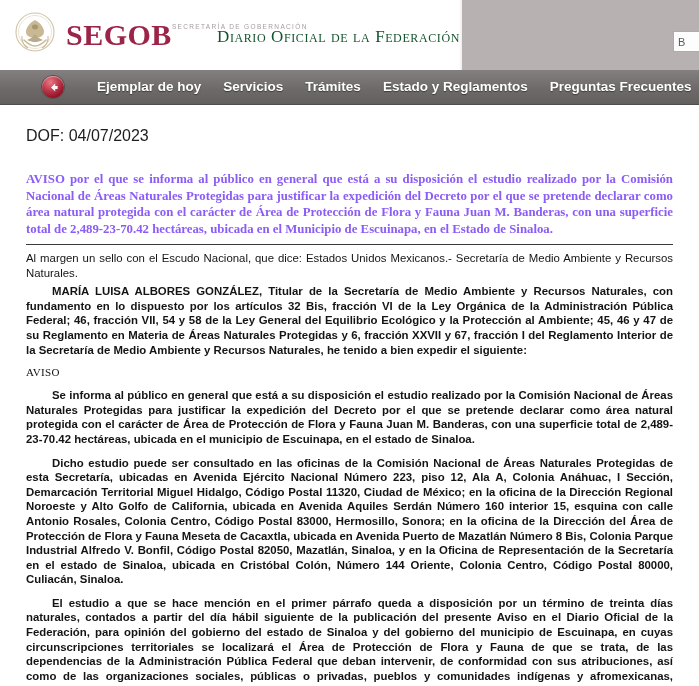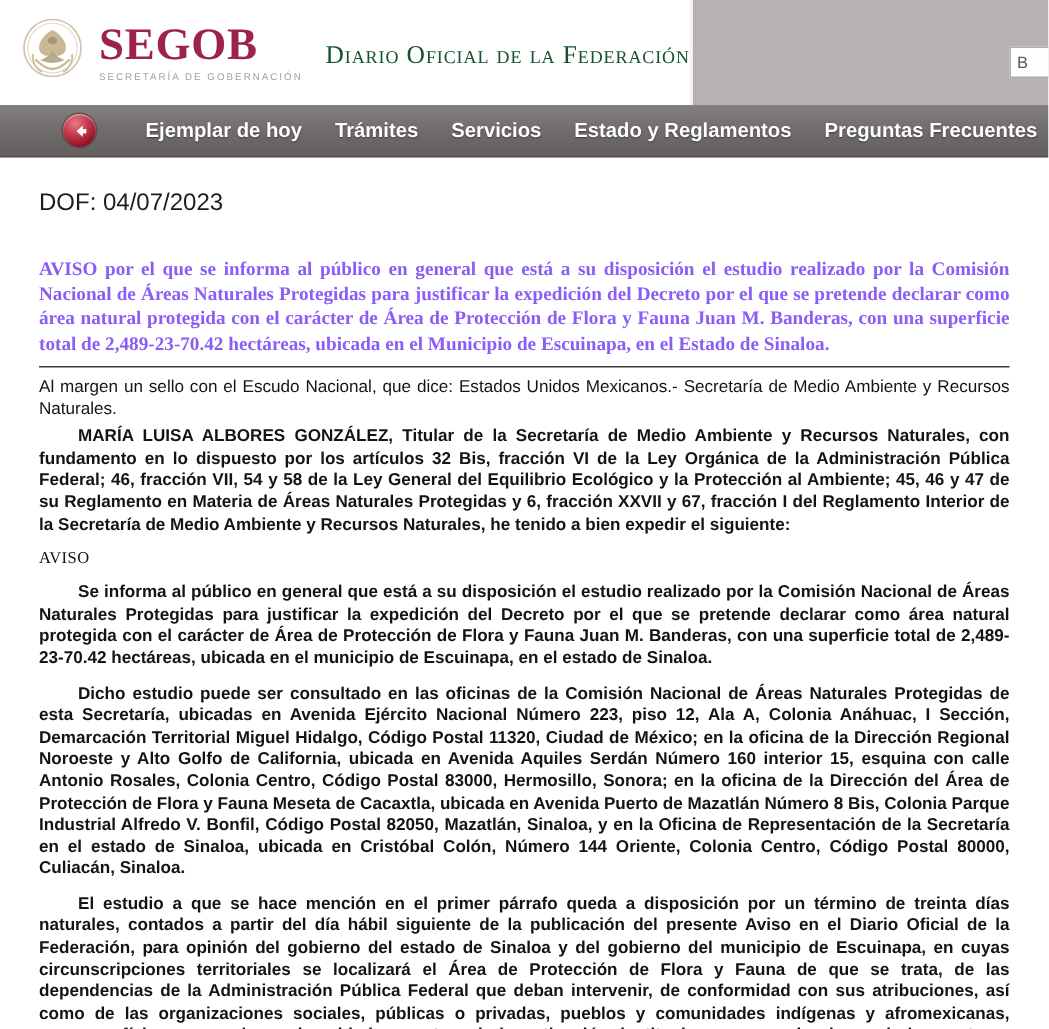--- a/index.html
+++ b/index.html
@@ -51,21 +51,20 @@
     gap: 8px;
   }
   .emblem {
     width: 46px;
     height: 48px;
     flex: none;
     opacity: .92;
   }
   .brand-text {
     display: flex;
-    flex-direction: column;
     justify-content: center;
     padding-top: 2px;
   }
   .brand-title {
     font-family: "Liberation Serif", serif;
     font-weight: bold;
     font-size: 30px;
     line-height: 30px;
     letter-spacing: 0.5px;
     color: #9d2449;
@@ -242,22 +241,22 @@
 </div>
 
 <div class="main-nav">
   <div class="nav-back">
     <svg width="13" height="13" viewBox="0 0 13 13">
       <path d="M8.2 2.6 L4.0 6.5 L8.2 10.4 L8.2 8.0 L10.6 8.0 L10.6 5.0 L8.2 5.0 Z" fill="#ffffff" opacity="0.95"></path>
     </svg>
   </div>
   <div class="nav-items">
     <span class="nav-item">Ejemplar de hoy</span>
+    <span class="nav-item">Servicios</span>
     <span class="nav-item">Trámites</span>
-    <span class="nav-item">Servicios</span>
     <span class="nav-item">Estado y Reglamentos</span>
     <span class="nav-item">Preguntas Frecuentes</span>
   </div>
 </div>
 
 <div class="doc">
 
   <p class="dof-date">DOF: 04/07/2023</p>
 
   <p class="lead">AVISO por el que se informa al público en general que está a su disposición el estudio realizado por la Comisión Nacional de Áreas Naturales Protegidas para justificar la expedición del Decreto por el que se pretende declarar como área natural protegida con el carácter de Área de Protección de Flora y Fauna Juan M. Banderas, con una superficie total de 2,489-23-70.42 hectáreas, ubicada en el Municipio de Escuinapa, en el Estado de Sinaloa.</p>

